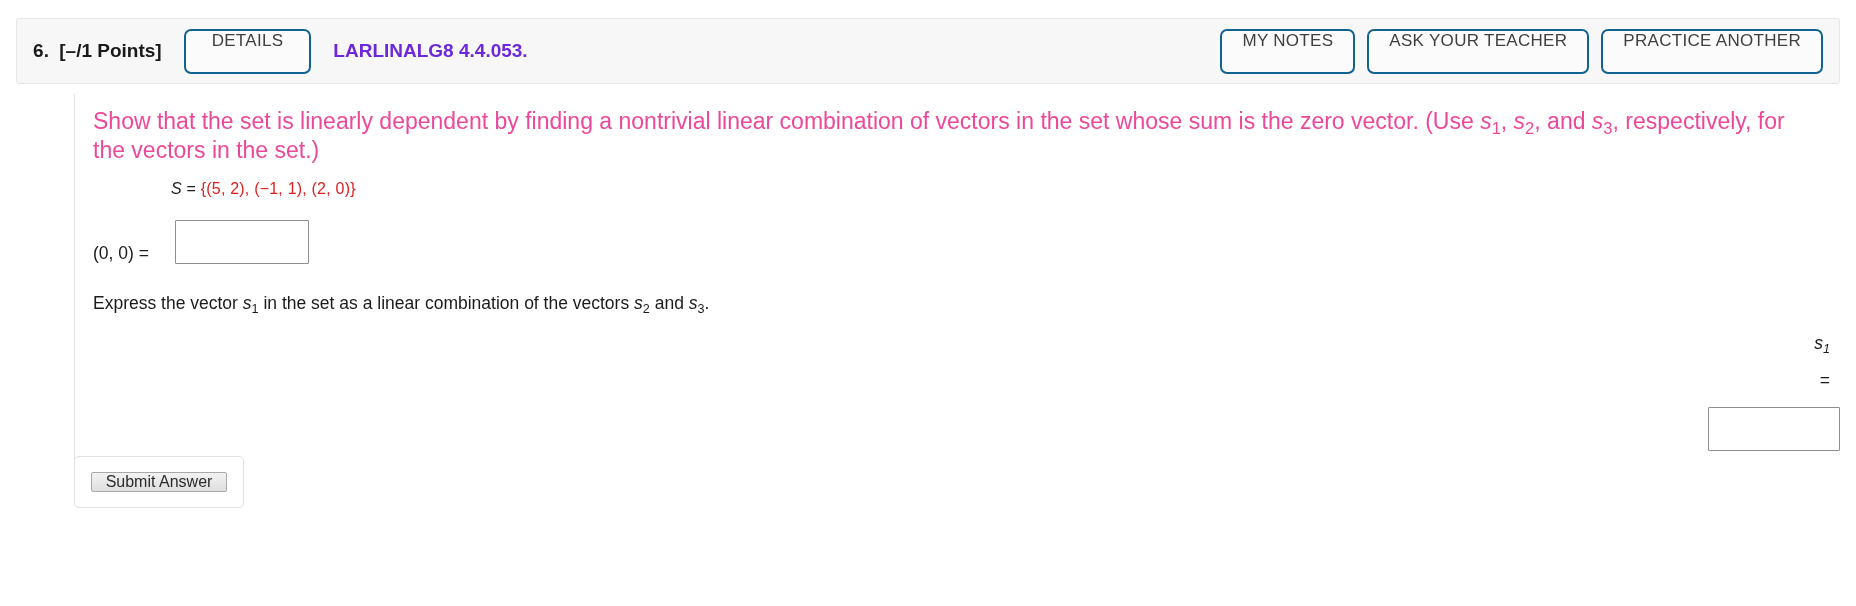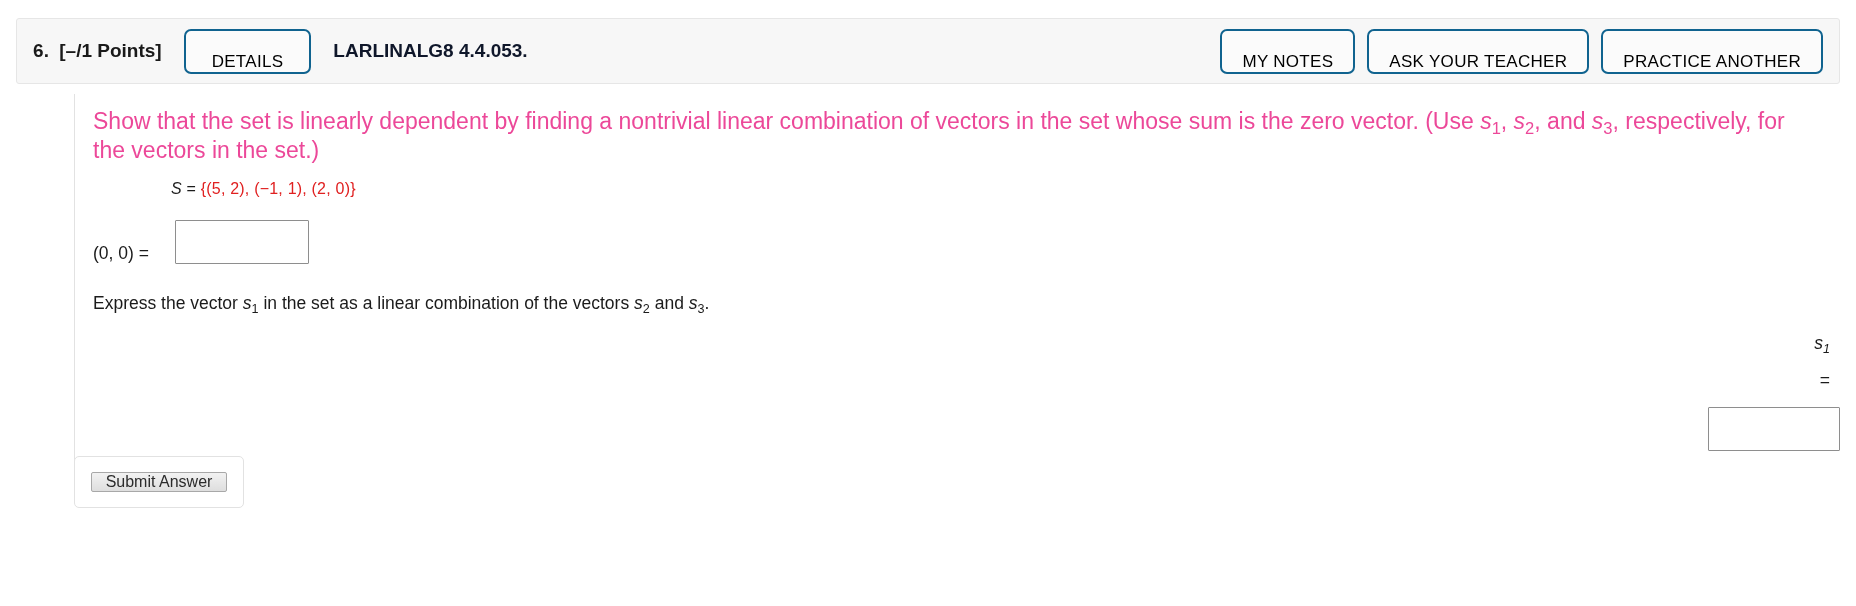--- a/index.html
+++ b/index.html
@@ -35,36 +35,36 @@
   .q-points {
     font-size: 19px;
     font-weight: bold;
     color: #1a1a1a;
     white-space: nowrap;
     margin-right: 22px;
   }
   .btn-outline {
     border: 2px solid #10638f;
     background: #fbfbfb;
-    color: #000000;
+    color: #404040;
     border-radius: 7px;
     font-size: 17px;
     font-family: "Liberation Sans", sans-serif;
     letter-spacing: .3px;
     height: 45px;
     padding: 0 20px;
-    display: flex; align-items: flex-end; justify-content: center;
+    display: flex; align-items: flex-start; justify-content: center;
     white-space: nowrap;
     cursor: pointer;
   }
   .btn-details { padding: 0 26px; }
   .q-code {
     font-size: 19px;
     font-weight: bold;
-    color: #0f172a;
+    color: #6d28d9;
     margin-left: 22px;
     white-space: nowrap;
   }
   .header-spacer { flex: 1 1 auto; }
   .header-actions { display: flex; align-items: center; gap: 12px; }
 
   
   .qbody {
     position: absolute;
     left: 74px; top: 94px;

